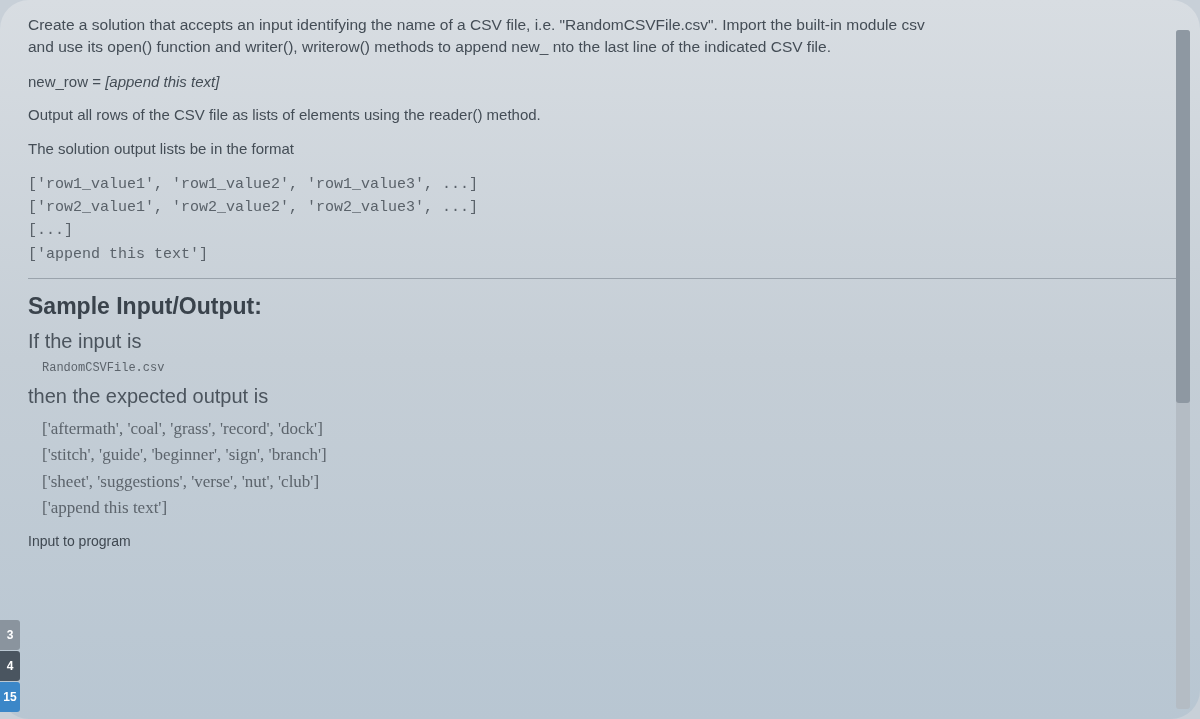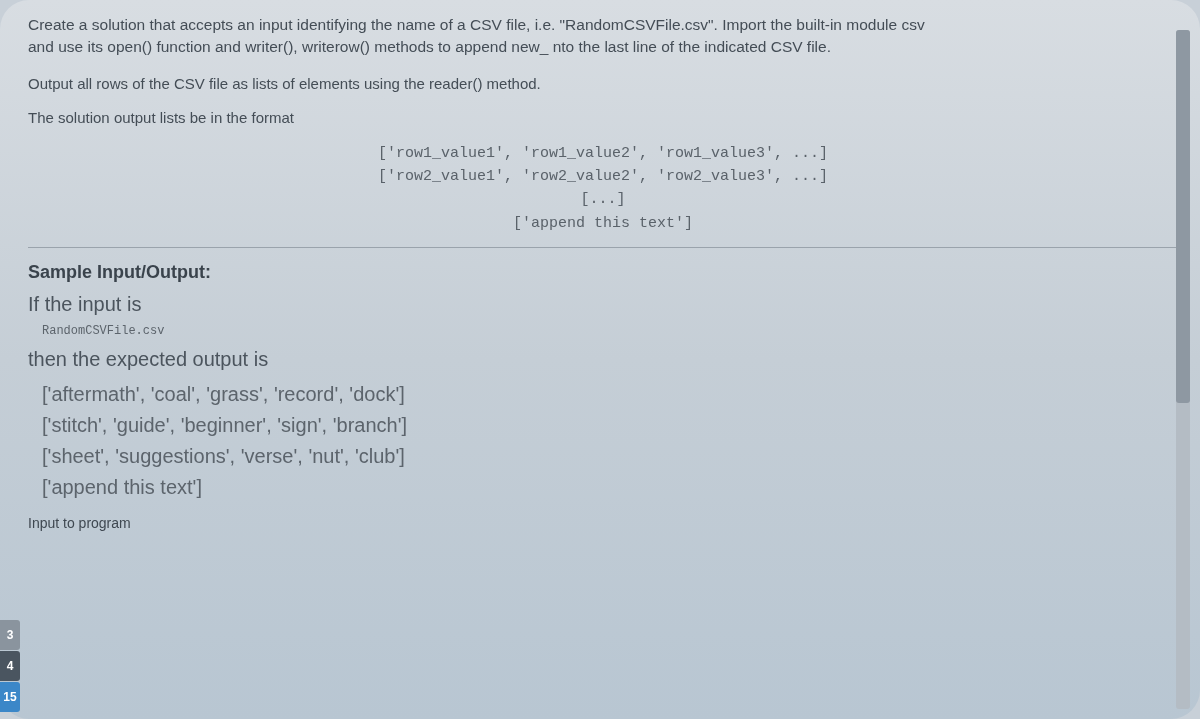--- a/index.html
+++ b/index.html
@@ -37,47 +37,46 @@
     color: #444d56;
     line-height: 1.5;
   }
   .format-block {
     font-family: "Courier New", Courier, monospace;
     font-size: 15px;
     line-height: 1.55;
     color: #5a626a;
     margin: 8px 0 6px 0;
     white-space: pre;
-    text-align: center;
   }
   hr.divider {
     border: none;
     border-top: 1px solid #9aa3ac;
     margin: 12px 0 14px 0;
   }
   .section-title {
-    font-size: 18px;
+    font-size: 23px;
     font-weight: 600;
     color: #3a434c;
     margin-bottom: 10px;
   }
   .small-label {
     font-size: 20px;
     color: #4b545d;
     margin: 8px 0;
   }
   .mono-input {
     font-family: "Courier New", Courier, monospace;
     font-size: 12px;
     color: #5c646c;
     margin: 6px 0 10px 14px;
   }
   .output-block {
-    font-family: Liberation Sans, sans-serif;
-    font-size: 20px;
+    font-family: Liberation Serif, serif;
+    font-size: 17px;
     line-height: 1.55;
     color: #5c646c;
     margin: 6px 0 10px 14px;
     white-space: pre;
   }
   .left-tabs {
     position: absolute;
     left: 0;
     bottom: 6px;
     display: flex;
@@ -127,20 +126,23 @@
 </head>
 <body>
 
 <div class="page">
 
   <div class="intro">
     <span>Create a solution that accepts an input identifying the name of a CSV file, i.e. "RandomCSVFile.csv". Import the built-in module csv</span><br>
     <span>and use its open() function and writer(), writerow() methods to append new_     nto the last line of the indicated CSV file.</span>
   </div>
 
+  <div class="var-line">
+    <span>new_row = </span><span class="ital">[append this text]</span>
+  </div>
 
   <div class="para">Output all rows of the CSV file as lists of elements using the reader() method.</div>
 
   <div class="para">The solution output lists be in the format</div>
 
   <div class="format-block">['row1_value1', 'row1_value2', 'row1_value3', ...]
 ['row2_value1', 'row2_value2', 'row2_value3', ...]
 [...]
 ['append this text']</div>
 

